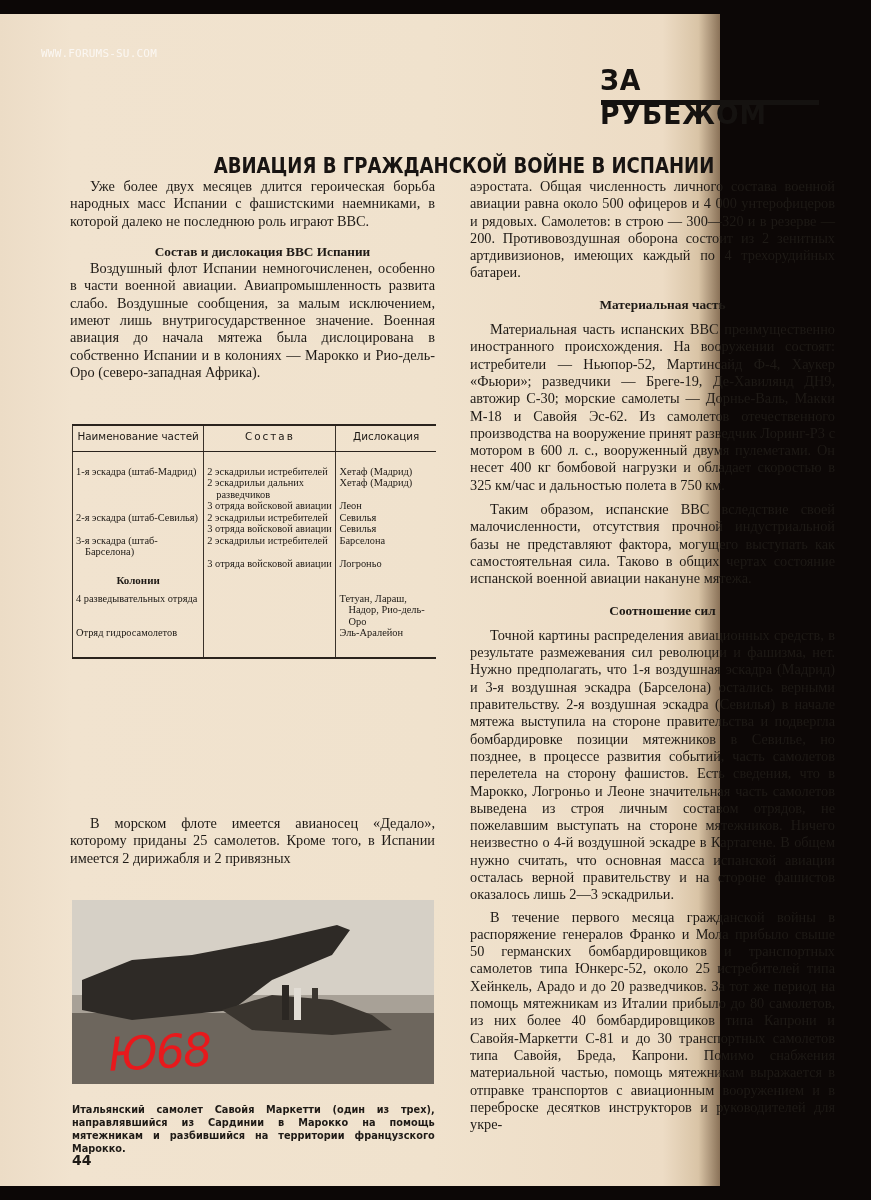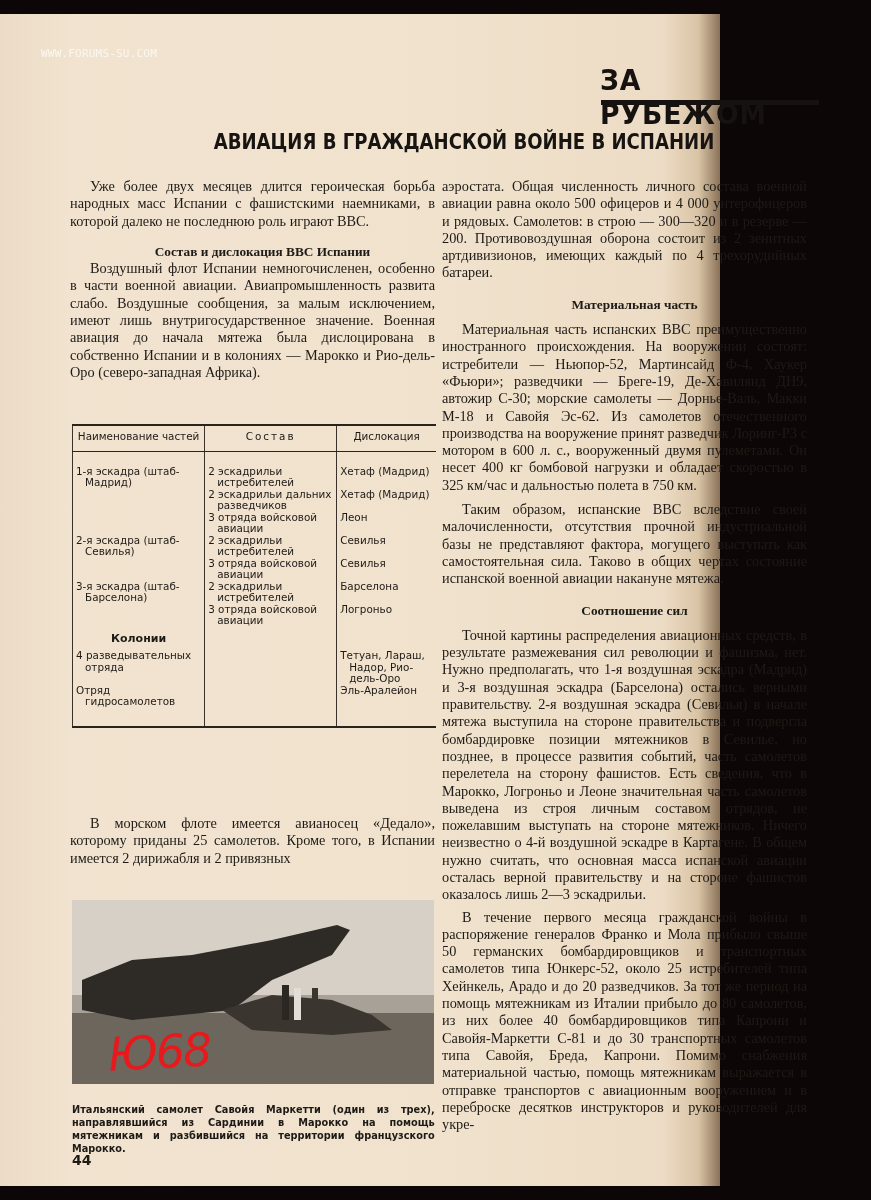--- a/index.html
+++ b/index.html
@@ -18,41 +18,41 @@
     font-family: "DejaVu Sans Mono", monospace; font-size: 11px; letter-spacing: 0.2px;
     color: #fbf7f2;
   }
   .section-head {
     position: absolute; left: 600px; top: 49px;
     font-family: "DejaVu Sans", sans-serif; font-weight: bold; font-size: 29px;
     letter-spacing: 1px; color: #151210; transform: scaleX(0.92); transform-origin: left top;
   }
   .section-rule { position: absolute; left: 601px; top: 86px; width: 218px; height: 5px; background: #151210; }
   .article-title {
-    position: absolute; left: 0; width: 871px; top: 116px; text-align: center;
+    position: absolute; left: 0; width: 871px; top: 140px; text-align: center;
     font-family: "DejaVu Sans", sans-serif; font-weight: bold; font-size: 21px;
     letter-spacing: 0px; color: #181412;
   }
   .article-title span { display: inline-block; transform: scaleX(0.86); margin-left: 58px; }
   .col { position: absolute; font-size: 14.3px; line-height: 17.3px; text-align: justify; }
   .col p { margin: 0; text-indent: 20px; }
   .col-left { left: 70px; width: 365px; }
-  .col-right { left: 442px; width: 365px; }
+  .col-right { left: 470px; width: 365px; }
   .subhead { font-weight: bold; text-align: center; text-indent: 0; font-size: 13.3px; margin: 0; }
   table.units {
     position: absolute; left: 72px; top: 410px; width: 364px;
     border-collapse: collapse; font-family: "DejaVu Sans", sans-serif; font-size: 10.4px; line-height: 11.5px;
     border-top: 2px solid #2a231d; border-bottom: 2px solid #2a231d;
   }
   table.units th {
     font-weight: normal; text-align: center; padding: 5px 2px 8px; vertical-align: middle;
     border-bottom: 1.5px solid #2a231d; border-left: 1px solid #3a322a;
   }
   table.units th:first-child { border-left: 1px solid #3a322a; margin-left: 21px; }
-  table.units td { vertical-align: top; padding: 0 3px; border-left: 1px solid #3a322a; }
+  table.units td { vertical-align: top; padding: 0 3px; border-left: 1px solid #3a322a; font-family: Liberation Serif, serif; }
   table.units tr:last-child td { border-right: none; }
   .c1 { width: 128px; } .c2 { width: 130px; } .c3 { width: 97px; }
   .hang { padding-left: 12px !important; text-indent: -9px; }
   .kolonii { font-weight: bold; text-align: center; font-size: 11px; padding-top: 6px !important; padding-bottom: 6px !important; }
   .photo {
     position: absolute; left: 72px; top: 886px; width: 362px; height: 184px;
     background: linear-gradient(180deg, #d9d4cb 0%, #cfc9bf 40%, #9c958b 55%, #6f6860 70%, #5e5750 100%);
     overflow: hidden;
   }
   .photo svg { position: absolute; left: 0; top: 0; }

